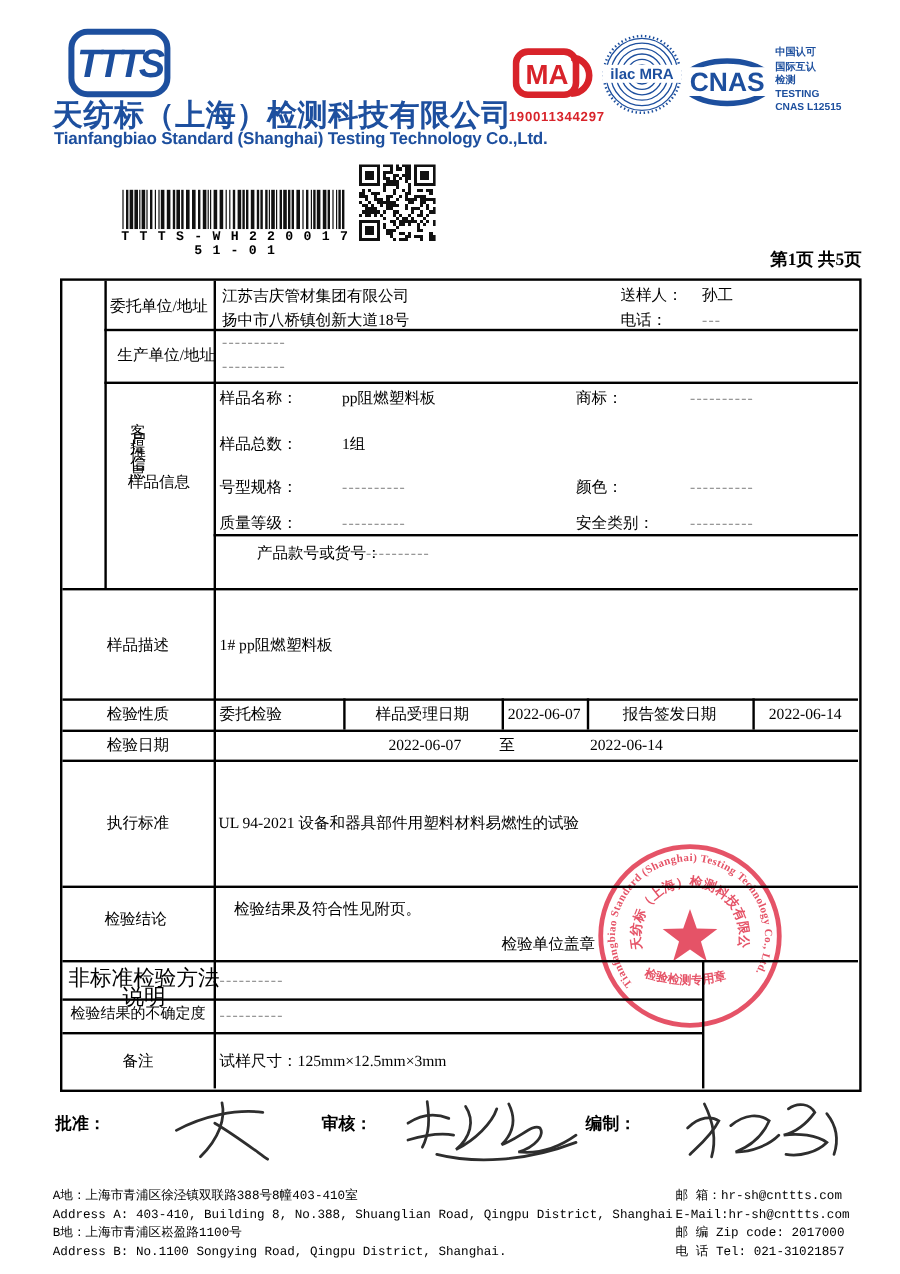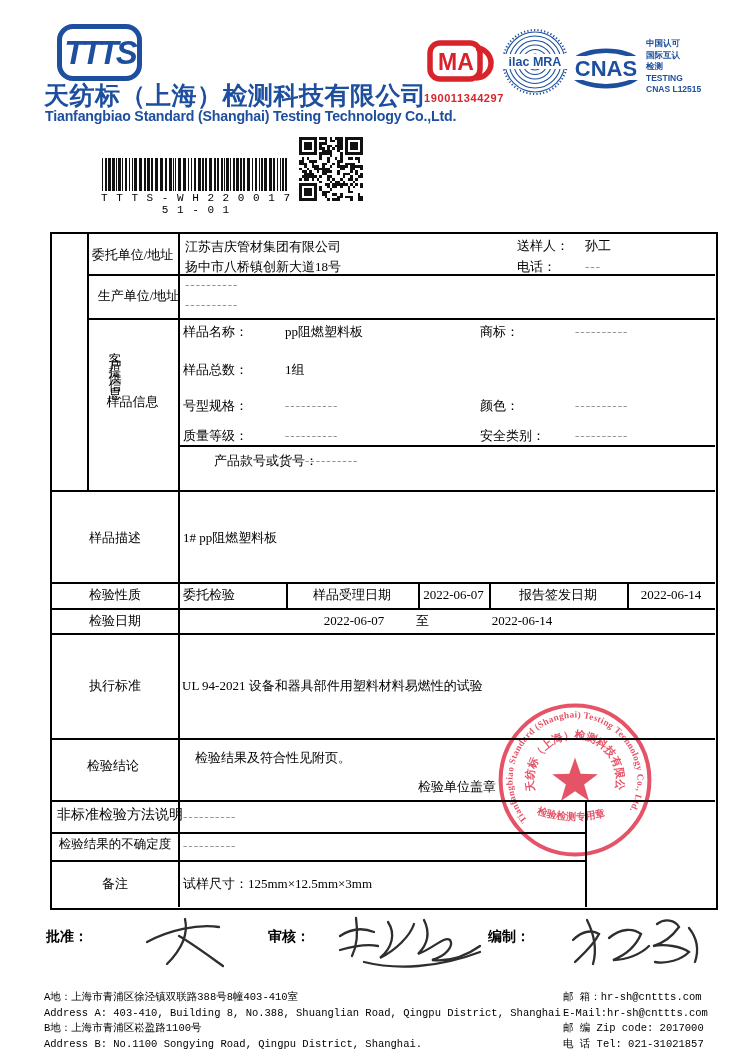--- a/index.html
+++ b/index.html
@@ -6,21 +6,21 @@
   * { margin:0; padding:0; box-sizing:border-box; }
   html,body { background:#ffffff; }
   .page {
     position:relative; width:750px; height:1062px; background:#fff;
     font-family:"Liberation Serif","DejaVu Serif",serif; color:#000;
     overflow:hidden;
   }
   .abs { position:absolute; }
   .blue { color:#1d4f9e; }
   .sans { font-family:"Liberation Sans","DejaVu Sans",sans-serif; }
-  .mono { font-family:"Liberation Mono","DejaVu Sans Mono",monospace; }
+  .mono { font-family:"Liberation Mono","DejaVu Sans Mono",monospace;font-weight:bold; }
   .dash { color:#8f8f8f; letter-spacing:1px; }
   
   .logo-box { left:57px; top:24px; width:85px; height:57px; border:5px solid #1d4f9e;
     border-radius:16px; display:flex; align-items:center; justify-content:center; }
   .logo-box span { font:italic 700 33px "Liberation Sans",sans-serif; color:#1d4f9e; letter-spacing:-3px; }
   .company-cn { left:44px; top:79px; width:372px; font-weight:700; font-size:25px; letter-spacing:0.5px;
     font-family:"Liberation Sans","DejaVu Sans",sans-serif; white-space:nowrap; }
   .company-en { left:45px; top:108px; width:370px; font-weight:700; font-size:14.2px; letter-spacing:-0.2px; white-space:nowrap; }
   .cma-number { left:424px; top:92px; font:700 11px "Liberation Sans",sans-serif; color:#d8232a; letter-spacing:0.6px; }
   .cnas-info { left:646px; top:38px; font:700 8.5px "Liberation Sans",sans-serif; color:#1d4f9e; line-height:11.5px; }
@@ -355,20 +355,21 @@
       <rect x="1" y="1" width="5" height="5" fill="#fff"></rect>
       <rect x="2" y="2" width="3" height="3" fill="#111"></rect>
       <rect x="18" y="0" width="7" height="7" fill="#111"></rect>
       <rect x="19" y="1" width="5" height="5" fill="#fff"></rect>
       <rect x="20" y="2" width="3" height="3" fill="#111"></rect>
       <rect x="0" y="18" width="7" height="7" fill="#111"></rect>
       <rect x="1" y="19" width="5" height="5" fill="#fff"></rect>
       <rect x="2" y="20" width="3" height="3" fill="#111"></rect>
     </svg>
 
+  <div class="abs page-info">第1页 共5页</div>
 
   <div class="abs tbl">
 
     <div class="hl" style="top:40px;left:35px;width:628px;"></div>
     <div class="hl" style="top:84px;left:35px;width:628px;"></div>
     <div class="hl" style="top:211px;left:126px;width:537px;"></div>
     <div class="hl" style="top:256px;left:0;width:663px;"></div>
     <div class="hl" style="top:348px;left:0;width:663px;"></div>
     <div class="hl" style="top:374px;left:0;width:663px;"></div>
     <div class="hl" style="top:399px;left:0;width:663px;"></div>
@@ -433,21 +434,21 @@
     <div class="cell" style="left:364px;top:379px;">至</div>
     <div class="cell lblc" style="left:418px;top:379px;width:104px;">2022-06-14</div>
 
     <div class="cell lblc" style="left:0;top:444px;width:126px;">执行标准</div>
     <div class="cell" style="left:130px;top:444px;">UL 94-2021  设备和器具部件用塑料材料易燃性的试验</div>
 
     <div class="cell lblc" style="left:0;top:524px;width:122px;">检验结论</div>
     <div class="cell" style="left:143px;top:516px;">检验结果及符合性见附页。</div>
     <div class="cell" style="left:366px;top:545px;">检验单位盖章</div>
 
-    <div class="cell lblc" style="left:0;top:573px;width:136px;font-size:14px;">非标准检验方法说明</div>
+    <div class="cell lblc" style="left:0;top:573px;width:136px;font-size:18px;">非标准检验方法说明</div>
     <div class="cell dash" style="left:131px;top:575px;">----------</div>
 
     <div class="cell lblc" style="left:0;top:602px;width:126px;font-size:12.5px;">检验结果的不确定度</div>
     <div class="cell dash" style="left:131px;top:604px;">----------</div>
 
     <div class="cell lblc" style="left:0;top:642px;width:126px;">备注</div>
     <div class="cell" style="left:131px;top:642px;">试样尺寸：125mm×12.5mm×3mm</div>
   </div>
 
   <svg class="abs stamp" viewBox="0 0 200 200">

